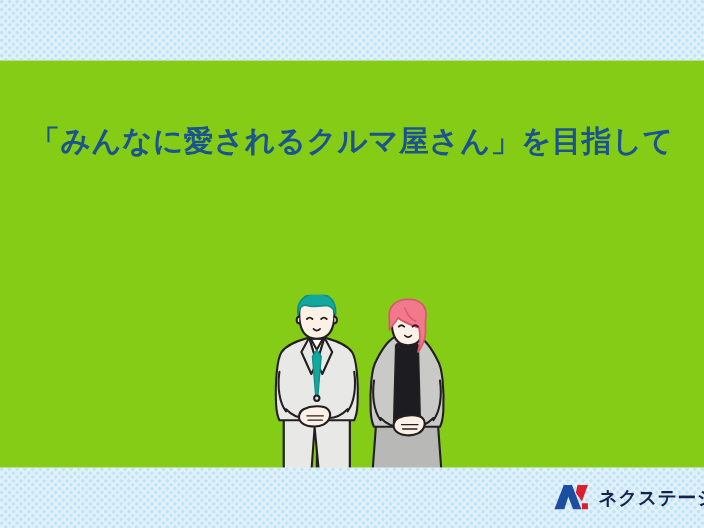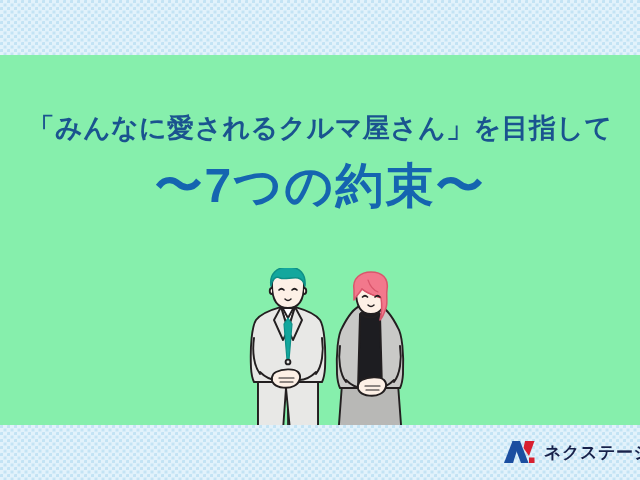--- a/index.html
+++ b/index.html
@@ -9,21 +9,21 @@
     background: #ffffff;
   }
   body {
     font-family: "Liberation Sans", "DejaVu Sans", sans-serif;
   }
 
   .banner {
     position: relative;
     width: 640px;
     height: 480px;
-    background: #86efac;
+    background: #84cc16;
     overflow: hidden;
   }
 
   
   .dot-band {
     position: absolute;
     left: 0;
     width: 640px;
     background-color: #e2f2fb;
     background-image:
@@ -108,21 +108,20 @@
 </style>
 </head>
 <body>
 
 <div class="banner">
 
   <div class="dot-band top"></div>
 
   <div class="headline">
     <div class="headline-line1">「みんなに愛されるクルマ屋さん」を目指して</div>
-    <div class="headline-line2">〜7つの約束〜</div>
   </div>
 
   <div class="illustration">
     <svg viewBox="0 0 172 162" xmlns="http://www.w3.org/2000/svg">
       <g stroke="#231f20" stroke-width="1.9" stroke-linecap="round" stroke-linejoin="round" fill="none">
 
         <g>
 
           <path d="M22 110 L22 162 M52 116 L52 162 M82 110 L82 162" fill="none" stroke="#231f20" stroke-width="1.7"></path>
           <path d="M22 108 L22 162 L47 162 L50 120 L54 162 L82 162 L82 108 Z" fill="#e8e8e6"></path>

